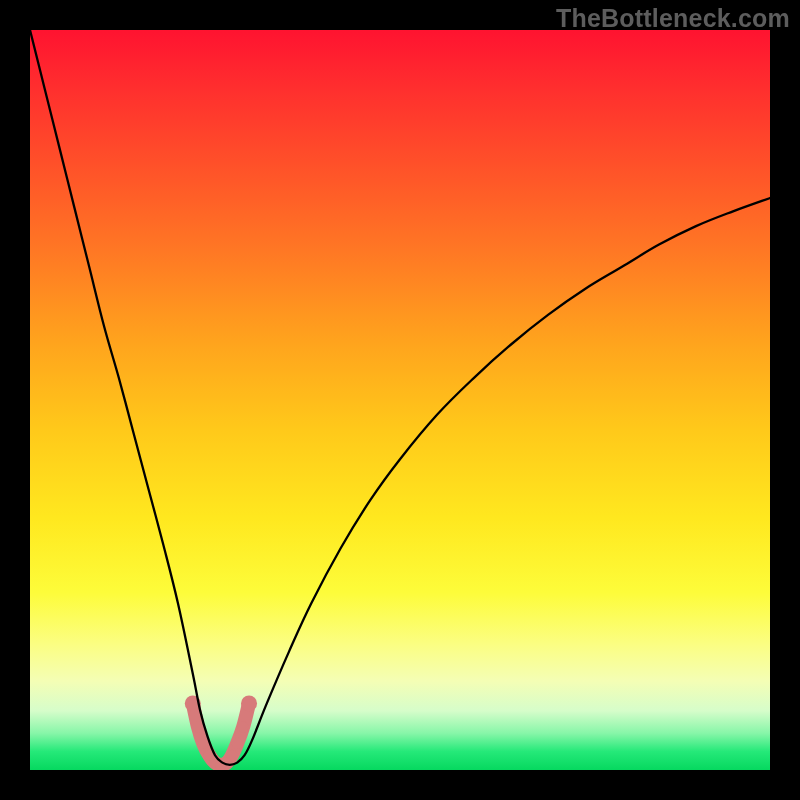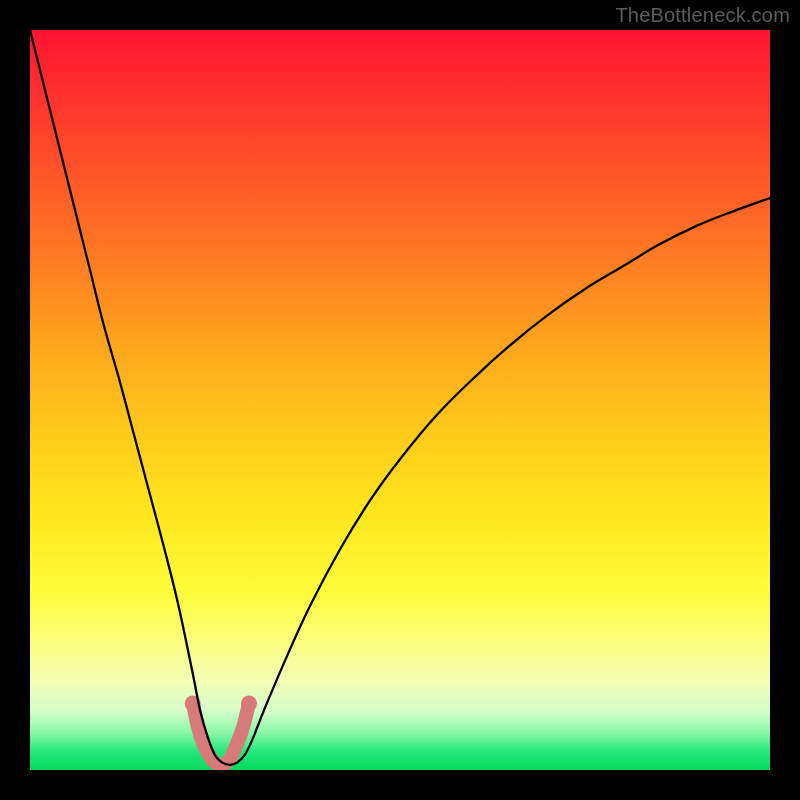--- a/index.html
+++ b/index.html
@@ -46,22 +46,22 @@
     left: 0;
     top: 0;
     width: 740px;
     height: 740px;
   }
   .watermark {
     position: absolute;
     top: 4px;
     right: 10px;
     color: #5d5d5d;
-    font-size: 20px;
-    font-weight: 400;
+    font-size: 25px;
+    font-weight: 700;
     letter-spacing: 0.2px;
     user-select: none;
   }
 </style>
 </head>
 <body>
 
 <div class="frame">
   <div class="watermark">TheBottleneck.com</div>
   <div class="plot-area">

